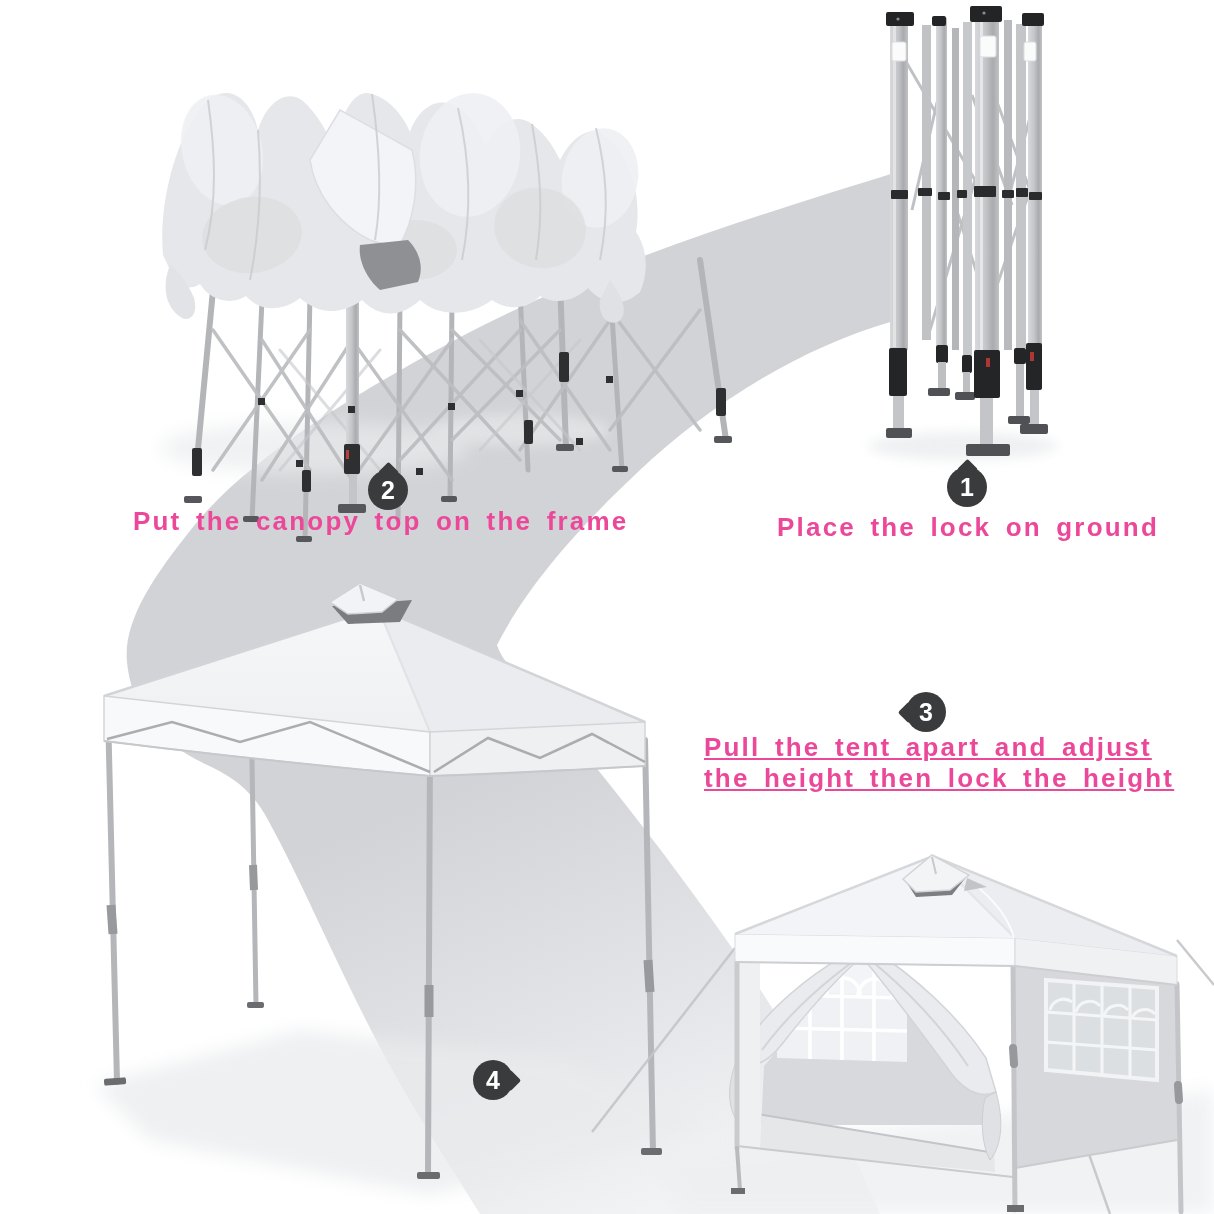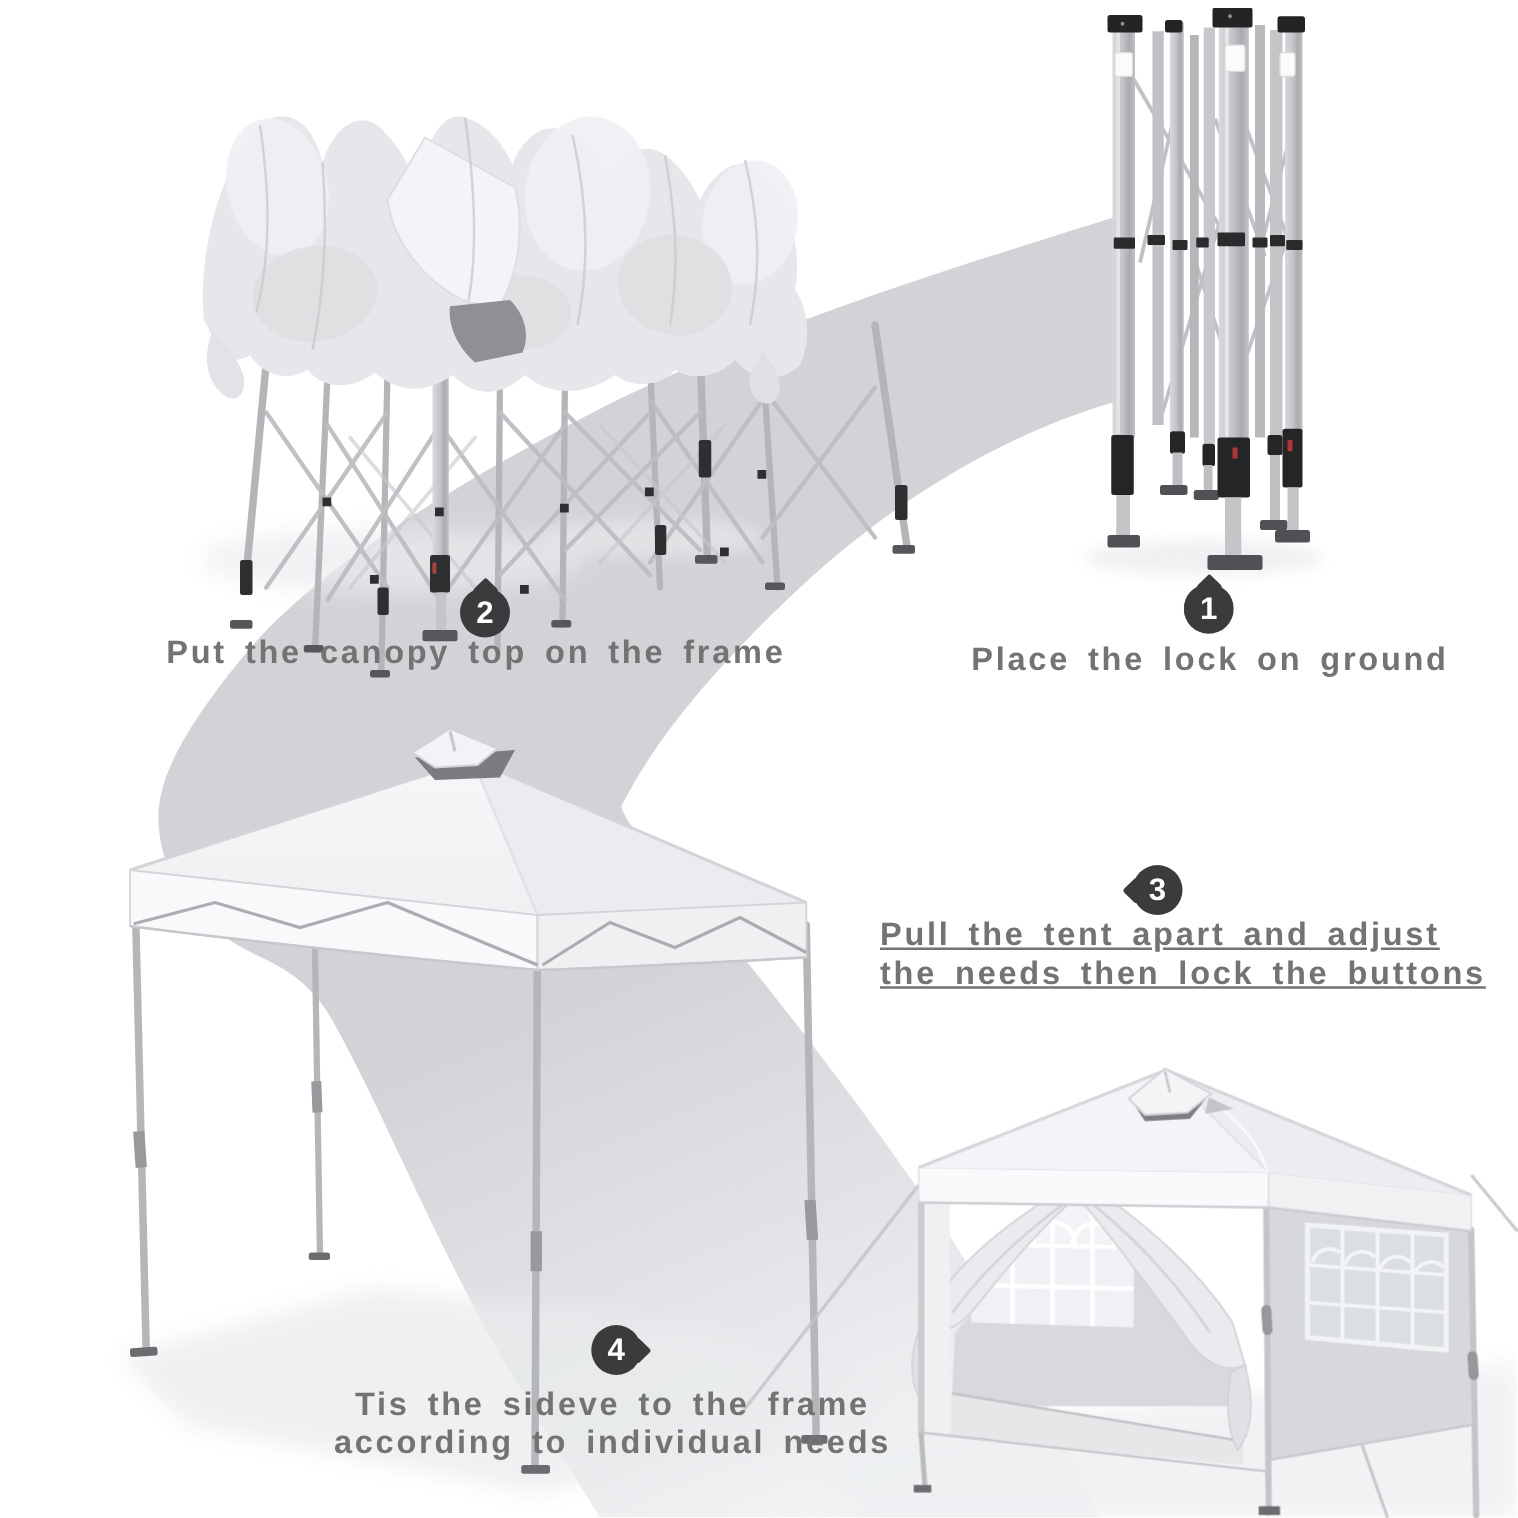--- a/index.html
+++ b/index.html
@@ -1,21 +1,21 @@
 <!DOCTYPE html>
 <html><head>
 <meta charset="utf-8">
 <style>
   html,body{margin:0;padding:0;background:#ffffff;}
   body{width:1214px;height:1214px;overflow:hidden;font-family:"Liberation Sans", sans-serif;}
   .canvas{position:relative;width:1214px;height:1214px;background:#ffffff;}
   .art{position:absolute;left:0;top:0;width:1214px;height:1214px;}
 
   .caption{
-    position:absolute;color:#737373;font-size:26px;font-weight:700;
+    position:absolute;color:#ec4899;font-size:26px;font-weight:700;
     letter-spacing:2.2px;word-spacing:5px;z-index:3;line-height:31px;white-space:nowrap;
   }
   .caption .line{display:block;}
   .caption-1{left:758px;top:512px;width:420px;text-align:center;}
   .caption-2{left:133px;top:506px;width:460px;text-align:center;}
   .caption-3{left:704px;top:732px;width:470px;text-align:left;text-decoration:underline;}
   .caption-4{left:260px;top:1108px;width:460px;text-align:center;line-height:30px;}
 
   .badge{
     position:absolute;width:40px;height:40px;background:#3a3b3d;border-radius:50%;
@@ -404,25 +404,21 @@
   <div class="caption caption-2">
     <span class="line">Put the canopy top on the frame</span>
   </div>
 
   <div class="badge badge-3">
     <span class="tail tail-left"></span>
     <span style="position:relative;z-index:1;">3</span>
   </div>
   <div class="caption caption-3">
     <span class="line">Pull the tent apart and adjust</span>
-    <span class="line">the needs then lock the buttons</span>
+    <span class="line">the height then lock the height</span>
   </div>
 
   <div class="badge badge-4">
     <span class="tail tail-right"></span>
     <span style="position:relative;z-index:1;">4</span>
   </div>
-  <div class="caption caption-4">
-    <span class="line">Tis the sideve to the frame</span>
-    <span class="line">according to individual needs</span>
-  </div>
 
 </div>
 
 </body></html>

